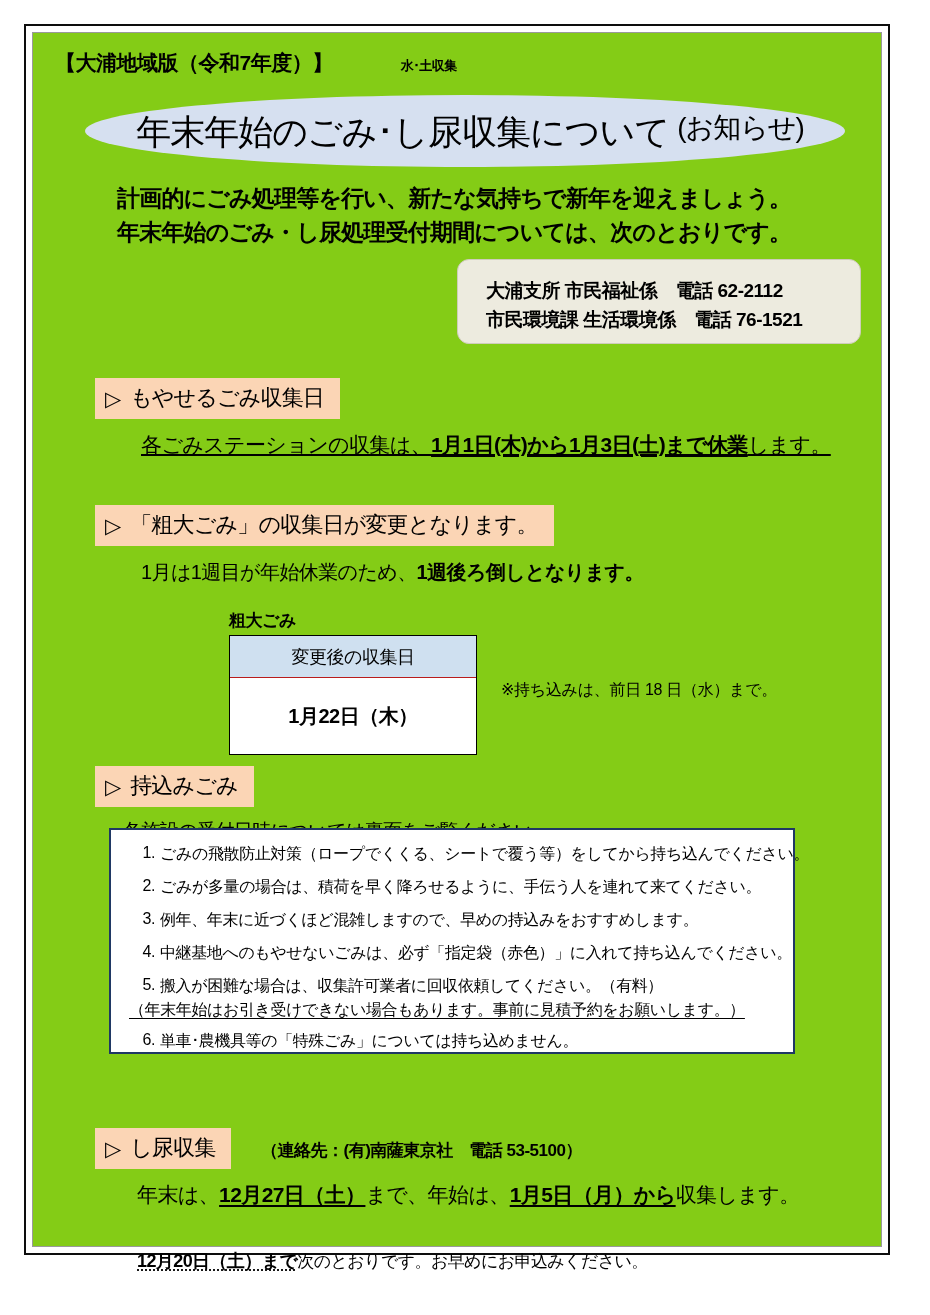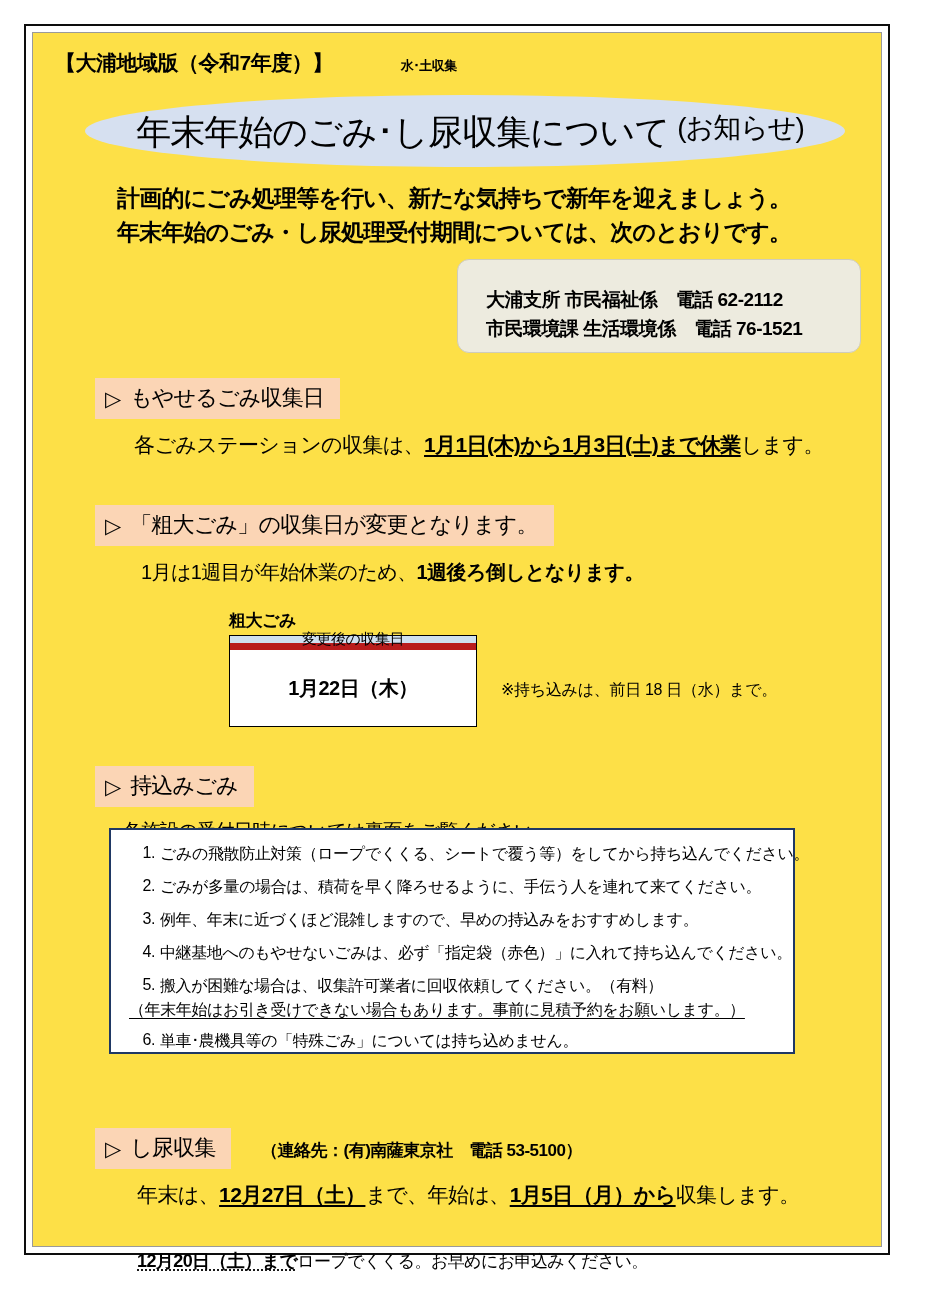--- a/index.html
+++ b/index.html
@@ -23,21 +23,21 @@
     border: 2px solid #0d0d0d;
     background: #ffffff;
   }
   .page-inner {
     position: absolute;
     left: 6px;
     top: 6px;
     right: 6px;
     bottom: 6px;
     border: 1px solid #9a9a9a;
-    background: #fde047;
+    background: #84cc16;
   }
 
   .content { position: relative; width: 100%; height: 100%; }
 
   
   .edition-row {
     position: absolute;
     left: 22px;
     top: 16px;
     width: 780px;
@@ -112,21 +112,21 @@
     letter-spacing: -0.8px;
     white-space: nowrap;
   }
 
   
   .contact-box {
     position: absolute;
     left: 424px;
     top: 226px;
     width: 404px;
-    padding: 25px 10px 9px 28px;
+    padding: 16px 10px 9px 28px;
     background: #edebdf;
     border: 1px solid #cfccbb;
     border-radius: 12px;
   }
   .contact-line {
     font-size: 19px;
     font-weight: 700;
     line-height: 29px;
     letter-spacing: -0.5px;
     white-space: nowrap;
@@ -183,27 +183,27 @@
   }
   .bulky-table {
     position: absolute;
     left: 196px;
     top: 602px;
     width: 248px;
     border: 1px solid #000000;
     background: #ffffff;
   }
   .bulky-th {
-    height: 14px;
+    height: 42px;
     background: #cfe0f0;
-    border-bottom: 7px solid #b91c1c;
+    border-bottom: 1px solid #b91c1c;
     display: flex;
     align-items: center;
     justify-content: center;
-    font-size: 15px;
+    font-size: 18px;
     letter-spacing: -0.5px;
   }
   .bulky-td {
     height: 76px;
     display: flex;
     align-items: center;
     justify-content: center;
     font-size: 20px;
     font-weight: 700;
     letter-spacing: -0.5px;
@@ -285,21 +285,21 @@
 
   <div class="contact-box">
     <div class="contact-line">大浦支所 市民福祉係　電話 62-2112</div>
     <div class="contact-line">市民環境課 生活環境係　電話 76-1521</div>
   </div>
 
   <div class="sec-head" style="left:62px; top:345px;">
     <span class="sec-tri">▷</span>
     <span class="sec-label">もやせるごみ収集日</span>
   </div>
-  <div class="body-line bigger" style="left:101px; top:398px;">
+  <div class="body-line bigger" style="left:108px; top:398px;text-decoration:underline;">
     <span>各ごみステーションの収集は、</span><span class="u-bold">1月1日(木)から1月3日(土)まで休業</span><span>します。</span>
   </div>
 
   <div class="sec-head" style="left:62px; top:472px;">
     <span class="sec-tri">▷</span>
     <span class="sec-label">「粗大ごみ」の収集日が変更となります。</span>
   </div>
   <div class="body-line" style="left:108px; top:526px;">
     <span>1月は1週目が年始休業のため、</span><span class="b-only">1週後ろ倒しとなります。</span>
   </div>
@@ -351,18 +351,18 @@
     <span class="sec-tri">▷</span>
     <span class="sec-label">し尿収集</span>
   </div>
   <div class="sec-note" style="left:228px; top:1106px;">（連絡先：(有)南薩東京社　電話 53-5100）</div>
 
   <div class="body-line bigger" style="left:104px; top:1148px;">
     <span>年末は、</span><span class="u-bold">12月27日（土）</span><span>まで、年始は、</span><span class="u-bold">1月5日（月）から</span><span>収集します。</span>
   </div>
 
   <div class="body-line" style="left:104px; top:1216px; font-size:18px;">
-    <span class="wavy">12月20日（土）まで</span><span style="font-size:17px;">ロープでくくる。お早めにお申込みください。</span>
+    <span class="wavy">12月20日（土）まで</span><span style="font-size:17px;">次のとおりです。お早めにお申込みください。</span>
   </div>
 
 </div>
 </div>
 </div>
 
 </body></html>

